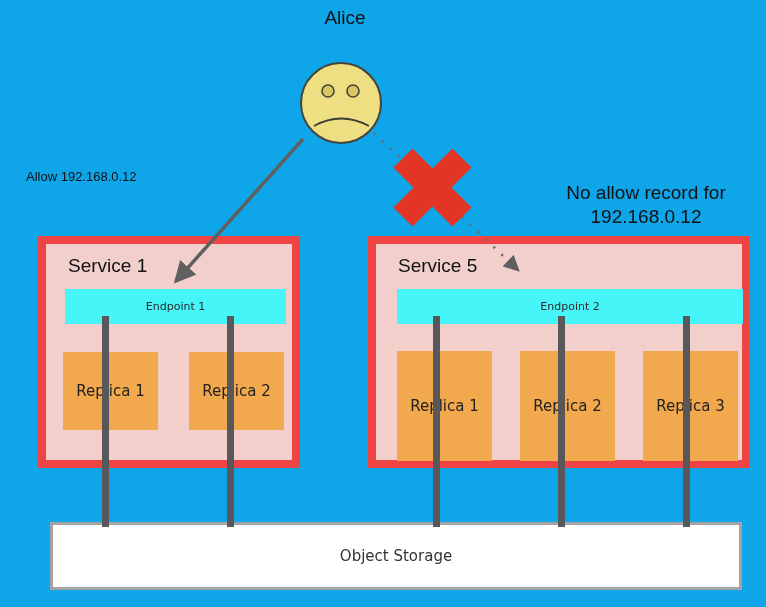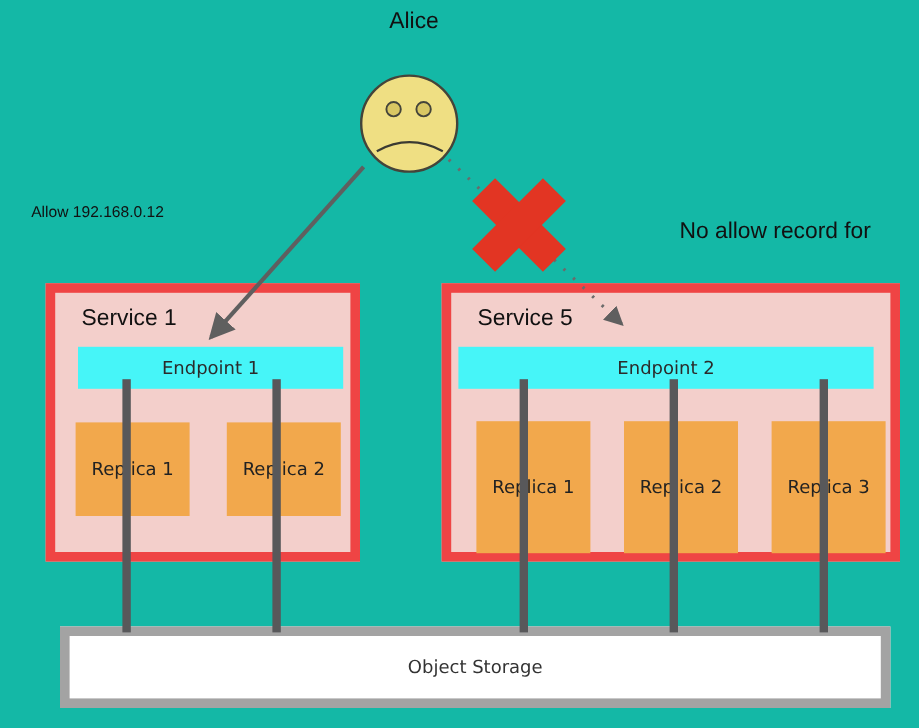--- a/index.html
+++ b/index.html
@@ -1,19 +1,19 @@
 <!DOCTYPE html>
 <html><head>
 <meta charset="utf-8">
 <style>
   html,body{margin:0;padding:0;background:#fff;}
   #canvas{
     position:relative;
     width:766px;height:607px;
-    background:#14b8a6;
+    background:#0ea5e9;
     font-family:"Liberation Sans", sans-serif;
     color:#1d1d1d;
     overflow:hidden;
   }
   .abs{position:absolute;}
   
   .actor-label{
     left:235px;top:6px;width:220px;
     text-align:center;font-size:19px;line-height:23px;color:#111;
     z-index:6;
@@ -37,25 +37,25 @@
   .service-2{left:368px;top:236px;width:382px;height:232px;}
   .service-title{
     position:absolute;left:22px;top:11px;
     font-size:19px;color:#111;z-index:3;
   }
   .endpoint{
     position:absolute;
     background:#46f5f8;
     display:flex;align-items:center;justify-content:center;
     font-family:"DejaVu Sans", sans-serif;
-    font-size:15px;color:#2b2b2b;
+    font-size:11px;color:#2b2b2b;
     z-index:3;
   }
   .service-1 .endpoint{left:19px;top:45px;width:221px;height:35px;}
-  .service-2 .endpoint{left:6px;top:45px;width:346px;height:35px;}
+  .service-2 .endpoint{left:21px;top:45px;width:346px;height:35px;}
   .replica{
     position:absolute;
     background:#f2a84c;
     display:flex;align-items:center;justify-content:center;
     font-family:"DejaVu Sans", sans-serif;
     font-size:15px;color:#222;
     z-index:3;
   }
   .service-1 .replica{top:108px;width:95px;height:78px;}
   .service-1 .replica.r0{left:17px;}
@@ -69,21 +69,21 @@
     position:absolute;width:7px;background:#58585a;z-index:2;
   }
   .c1a{left:102px;top:316px;height:211px;}
   .c1b{left:227px;top:316px;height:211px;}
   .c2a{left:433px;top:316px;height:211px;}
   .c2b{left:558px;top:316px;height:211px;}
   .c2c{left:683px;top:316px;height:211px;}
   
   .storage{
     left:50px;top:522px;width:692px;height:68px;
-    background:#ffffff;border:8px solid #a3a3a3;box-sizing:border-box;
+    background:#ffffff;border:3px solid #a3a3a3;box-sizing:border-box;
     display:flex;align-items:center;justify-content:center;
     font-family:"DejaVu Sans", sans-serif;
     font-size:15px;color:#333;
     z-index:1;
   }
   
   .overlay{left:0;top:0;z-index:5;pointer-events:none;}
   .face-svg{left:299px;top:61px;z-index:6;pointer-events:none;}
 </style>
 </head>
@@ -98,20 +98,21 @@
   <svg class="abs face-svg" width="86" height="86" viewBox="0 0 86 86">
     <circle cx="42" cy="42" r="40" fill="#efdf83" stroke="#44443a" stroke-width="2"></circle>
     <circle cx="29" cy="30" r="6" fill="#d9c763" stroke="#44443a" stroke-width="1.6"></circle>
     <circle cx="54" cy="30" r="6" fill="#d9c763" stroke="#44443a" stroke-width="1.6"></circle>
     <path d="M 15 65 Q 42 50 70 65" fill="none" stroke="#3a3a32" stroke-width="1.8"></path>
   </svg>
 
   <div class="abs allow-label">Allow 192.168.0.12</div>
   <div class="abs no-allow-label">
     <div>No allow record for</div>
+    <div>192.168.0.12</div>
   </div>
 
   <div class="abs connector c1a"></div>
   <div class="abs connector c1b"></div>
   <div class="abs connector c2a"></div>
   <div class="abs connector c2b"></div>
   <div class="abs connector c2c"></div>
 
   <div class="abs service service-1">
     <div class="service-title">Service 1</div>

